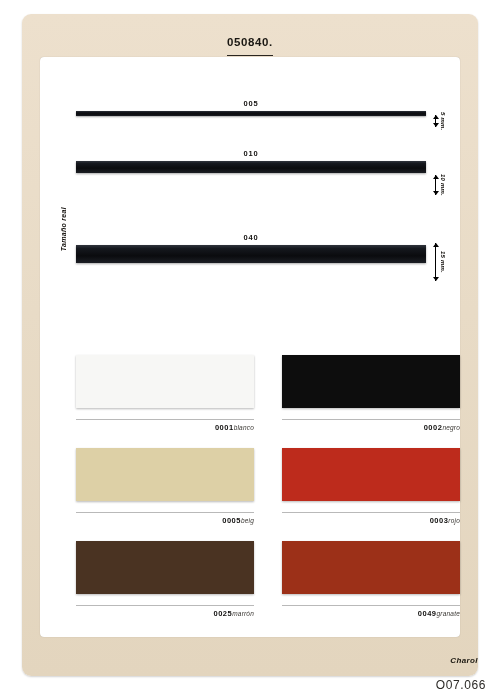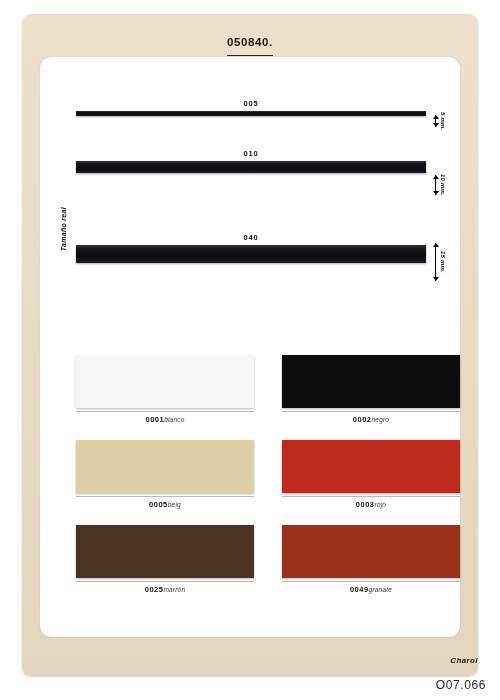--- a/index.html
+++ b/index.html
@@ -45,21 +45,21 @@
   }
 
   
   #sample-panel {
     position: absolute;
     left: 18px;
     top: 43px;
     width: 420px;
     height: 580px;
     background: #ffffff;
-    border-radius: 11px;
+    border-radius: 4px;
     box-shadow: 0 0 1px rgba(0,0,0,0.25);
   }
 
   
   #actual-size-label {
     position: absolute;
     left: 20px;
     top: 150px;
     width: 12px;
     font-size: 7px;
@@ -150,24 +150,24 @@
     row-gap: 16px;
   }
   .swatch-cell { width: 178px; }
   .swatch-chip {
     width: 100%;
     height: 53px;
     box-shadow: 0 1px 2px rgba(0,0,0,0.28);
   }
   .swatch-meta {
     display: flex;
-    justify-content: center;
+    justify-content: flex-end;
     align-items: baseline;
     border-top: 0.8px solid #b9b9b9;
-    margin-top: 3px;
+    margin-top: 11px;
     padding-top: 3px;
   }
   .swatch-code {
     font-size: 7.5px;
     font-weight: bold;
     letter-spacing: 0.5px;
     color: #121110;
   }
   .swatch-name {
     font-size: 6.5px;

